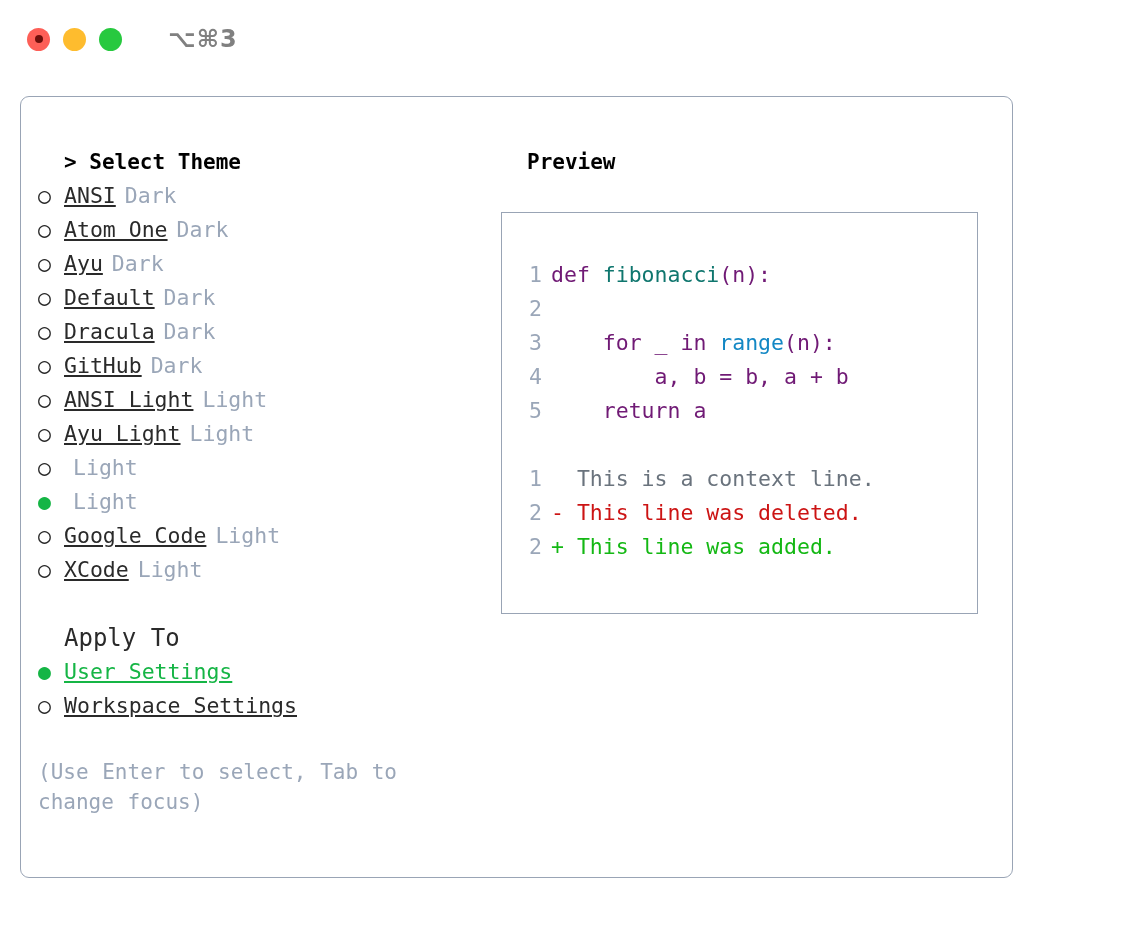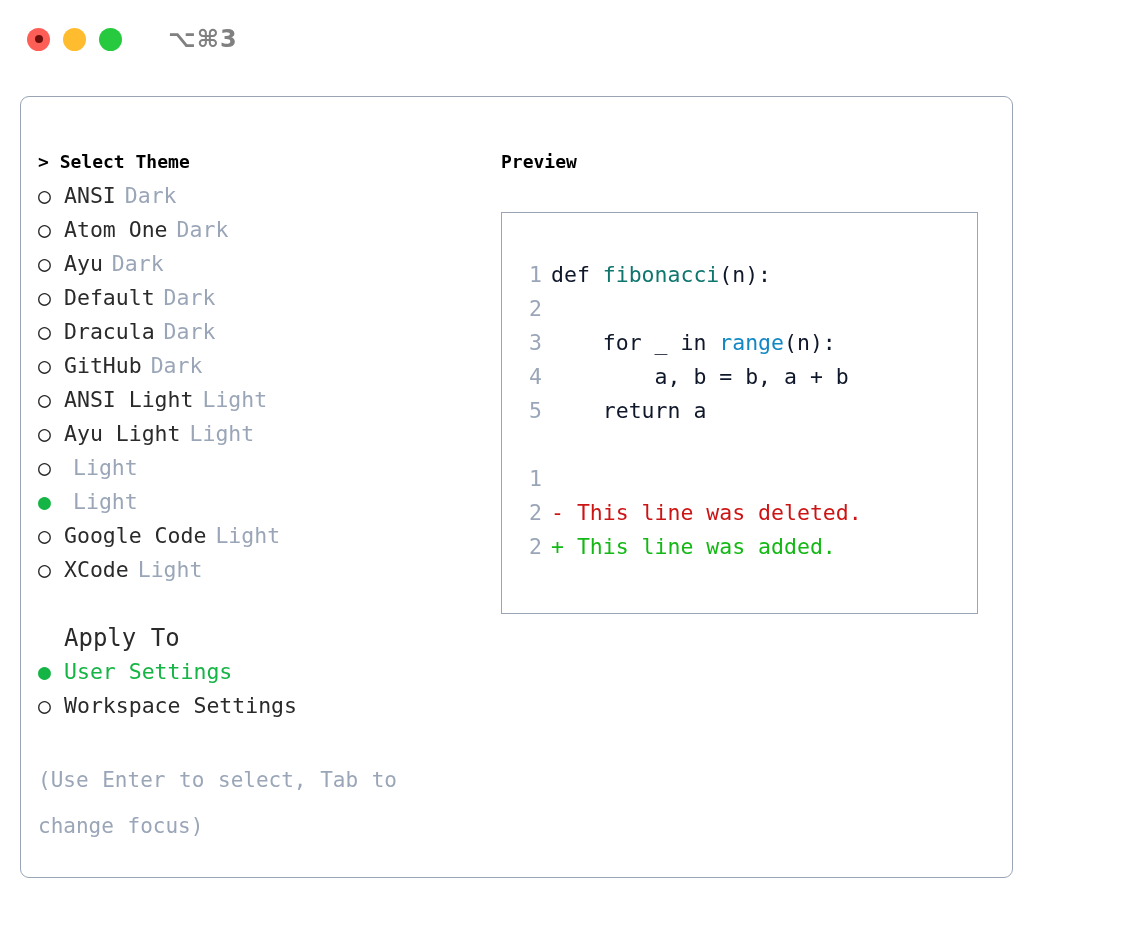--- a/index.html
+++ b/index.html
@@ -91,60 +91,61 @@
 
   
   #left-col {
     position: absolute;
     left: 17px;
     top: 48px;
     width: 440px;
   }
 
   .panel-heading {
-    font-size: 18px;
+    font-size: 21px;
     font-weight: 700;
     color: #000000;
     line-height: 34px;
     white-space: pre;
+    margin-left: 26px;
   }
 
   .theme-row {
     display: flex;
     align-items: baseline;
     line-height: 34px;
     font-size: 21.5px;
     white-space: pre;
   }
   .bullet {
     display: inline-block;
     width: 26px;
     flex: 0 0 26px;
     font-size: 21.5px;
     line-height: 34px;
     color: #2a2a2a;
     white-space: pre;
   }
   .bullet.sel { color: #15b545; }
-  .theme-name  { color: #2a2a2a; }
+  .theme-name  { color: #2a2a2a; text-decoration: underline; }
   .theme-name.sel { color: #15b545; }
   .theme-tag   { color: #9aa6b8; padding-left: 9px; }
 
   #apply-heading {
     font-size: 24px;
     color: #2a2a2a;
     line-height: 34px;
     padding-left: 26px;
     white-space: pre;
   }
   .gap-row { height: 34px; }
 
   #hint {
     font-size: 21px;
-    line-height: 46px;
+    line-height: 30px;
     color: #9aa6b8;
     width: 415px;
     white-space: normal;
     word-spacing: 1px;
   }
 
   
   #right-col {
     position: absolute;
     left: 480px;
@@ -178,21 +179,21 @@
   }
   .ctext {
     padding-left: 9px;
     color: #24292e;
   }
   .blank-line { height: 34px; }
 
   .tok-fn    { color: #0f766e; }
   .tok-num   { color: #0a7878; }
   .tok-call  { color: #1287c4; }
-  .tok-plain { color: #0f172a; }
+  .tok-plain { color: #701a75; }
 
   .diff-ctx  { color: #6a737d; }
   .diff-del  { color: #cc1414; }
   .diff-add  { color: #14b814; }
 </style>
 </head>
 <body>
 
 <div id="window">
 
@@ -247,21 +248,21 @@
         <div id="preview-box">
           <div id="code-block">
               <div class="code-line"><span class="lnum">1</span><span class="ctext"><span class="tok-plain">def </span><span class="tok-fn">fibonacci</span><span class="tok-plain">(n):</span></span></div>
               <div class="code-line"><span class="lnum">2</span></div>
               <div class="code-line"><span class="lnum">3</span><span class="ctext"><span class="tok-plain">    for _ in </span><span class="tok-call">range</span><span class="tok-plain">(n):</span></span></div>
               <div class="code-line"><span class="lnum">4</span><span class="ctext"><span class="tok-plain">        a, b = b, a + b</span></span></div>
               <div class="code-line"><span class="lnum">5</span><span class="ctext"><span class="tok-plain">    return a</span></span></div>
             </div>
           <div class="blank-line"></div>
           <div id="diff-block">
-              <div class="code-line"><span class="lnum">1</span></div>
+              <div class="code-line"><span class="lnum">1</span><span class="ctext diff-ctx"><span>  </span><span>This is a context line.</span></span></div>
               <div class="code-line"><span class="lnum">2</span><span class="ctext diff-del"><span>- </span><span>This line was deleted.</span></span></div>
               <div class="code-line"><span class="lnum">2</span><span class="ctext diff-add"><span>+ </span><span>This line was added.</span></span></div>
             </div>
         </div>
       </div>
 
     </div>
   </div>
 </div>
 

